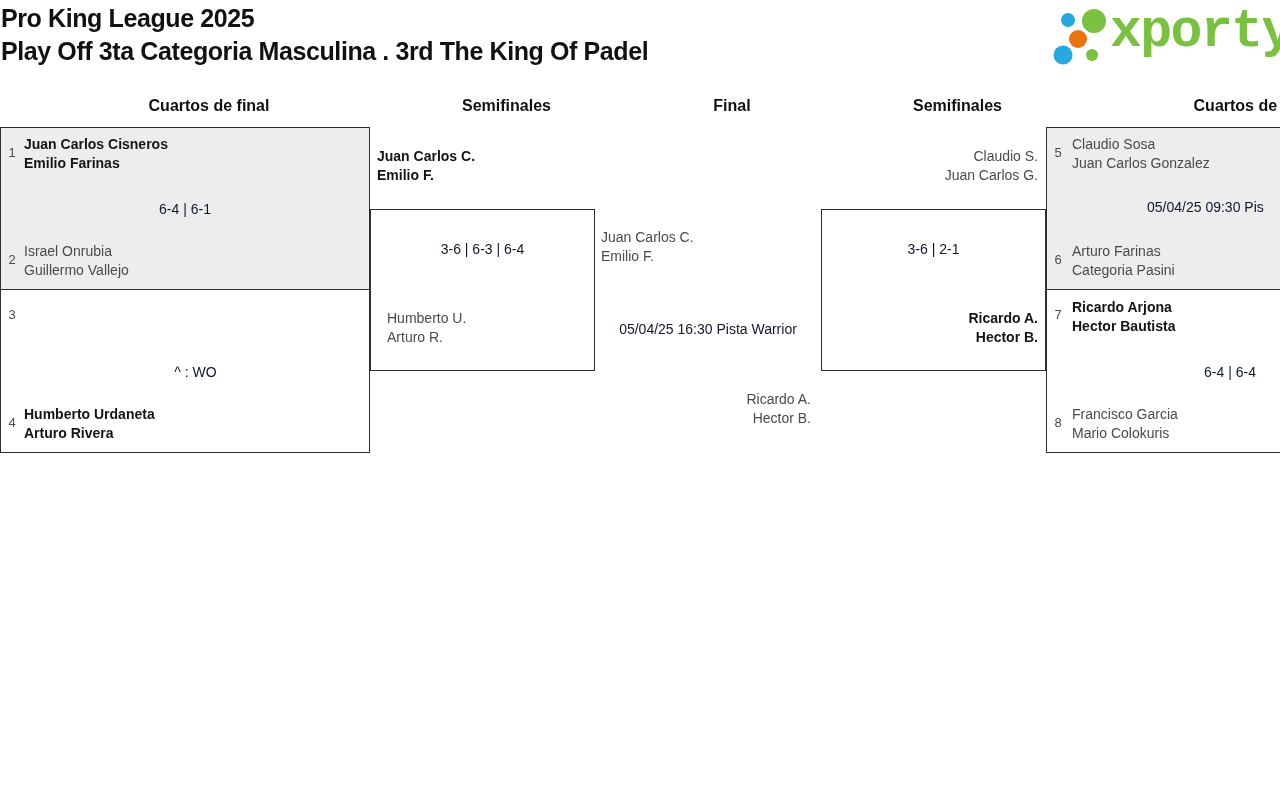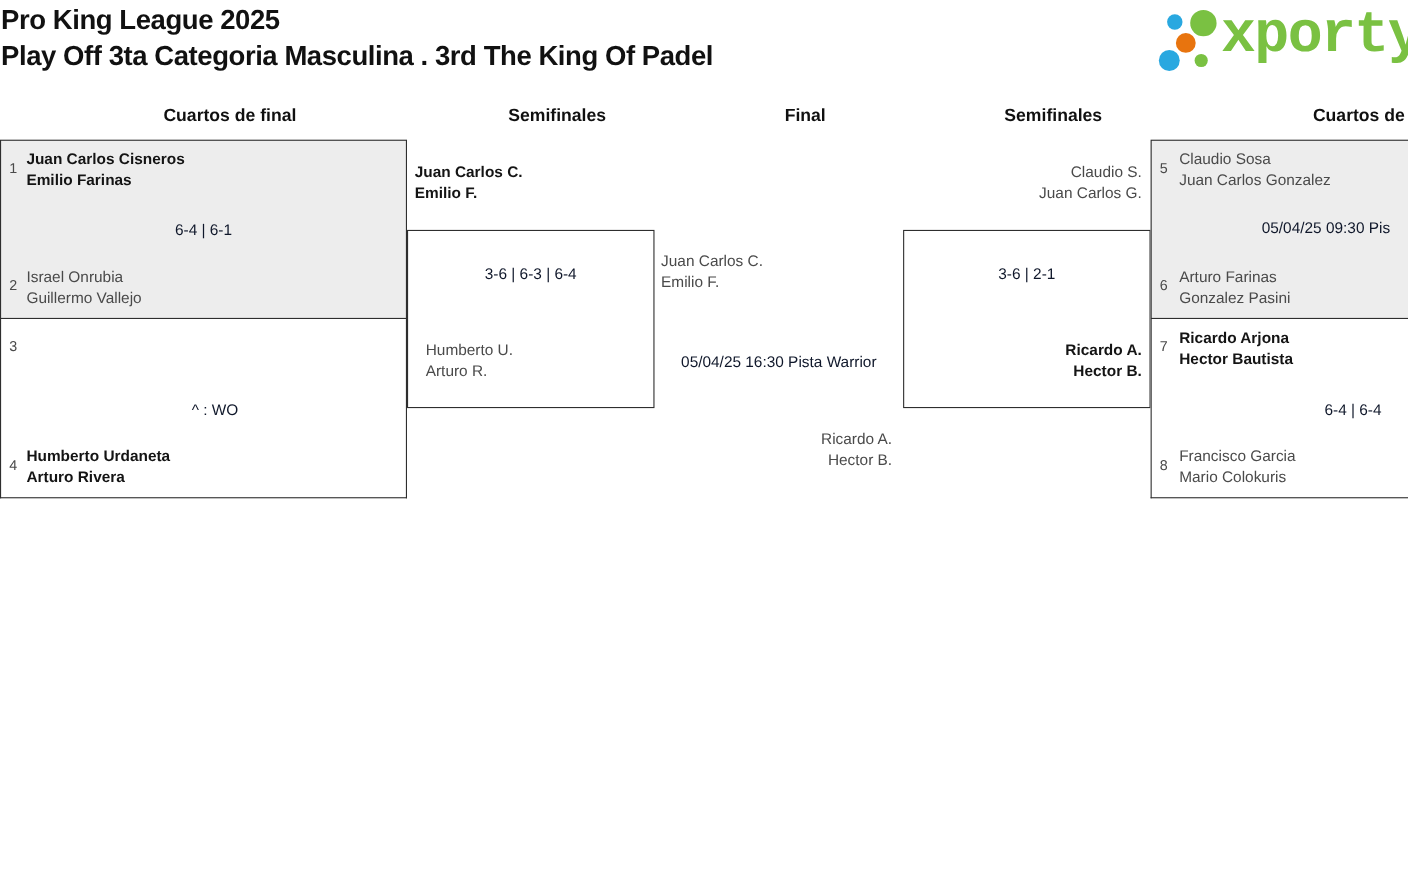--- a/index.html
+++ b/index.html
@@ -81,20 +81,20 @@
 <div class="abs box" style="left:821px; top:209px; width:225px; height:162px;"></div>
 <div class="abs team right" style="left:821px; top:147px; width:217px;"><span>Claudio S.</span><br><span>Juan Carlos G.</span></div>
 <div class="abs score" style="left:821px; top:241px; width:225px;">3-6 | 2-1</div>
 <div class="abs team winner right" style="left:821px; top:309px; width:217px;"><span>Ricardo A.</span><br><span>Hector B.</span></div>
 
 <div class="abs box alt" style="left:1046px; top:127px; width:368px; height:163px;"></div>
 <div class="abs seed" style="left:1051px; top:145px;">5</div>
 <div class="abs team" style="left:1072px; top:135px;"><span>Claudio Sosa</span><br><span>Juan Carlos Gonzalez</span></div>
 <div class="abs score" style="left:1147px; top:199px; text-align:left;">05/04/25 09:30 Pis</div>
 <div class="abs seed" style="left:1051px; top:252px;">6</div>
-<div class="abs team" style="left:1072px; top:242px;"><span>Arturo Farinas</span><br><span>Gonzalez Pasini</span></div>
+<div class="abs team" style="left:1072px; top:242px;"><span>Arturo Farinas</span><br><span>Categoria Pasini</span></div>
 
 <div class="abs box no-top" style="left:1046px; top:290px; width:368px; height:163px;"></div>
 <div class="abs seed" style="left:1051px; top:307px;">7</div>
 <div class="abs team winner" style="left:1072px; top:298px;"><span>Ricardo Arjona</span><br><span>Hector Bautista</span></div>
 <div class="abs score" style="left:1046px; top:364px; width:368px;">6-4 | 6-4</div>
 <div class="abs seed" style="left:1051px; top:415px;">8</div>
 <div class="abs team" style="left:1072px; top:405px;"><span>Francisco Garcia</span><br><span>Mario Colokuris</span></div>
 
 </body></html>

